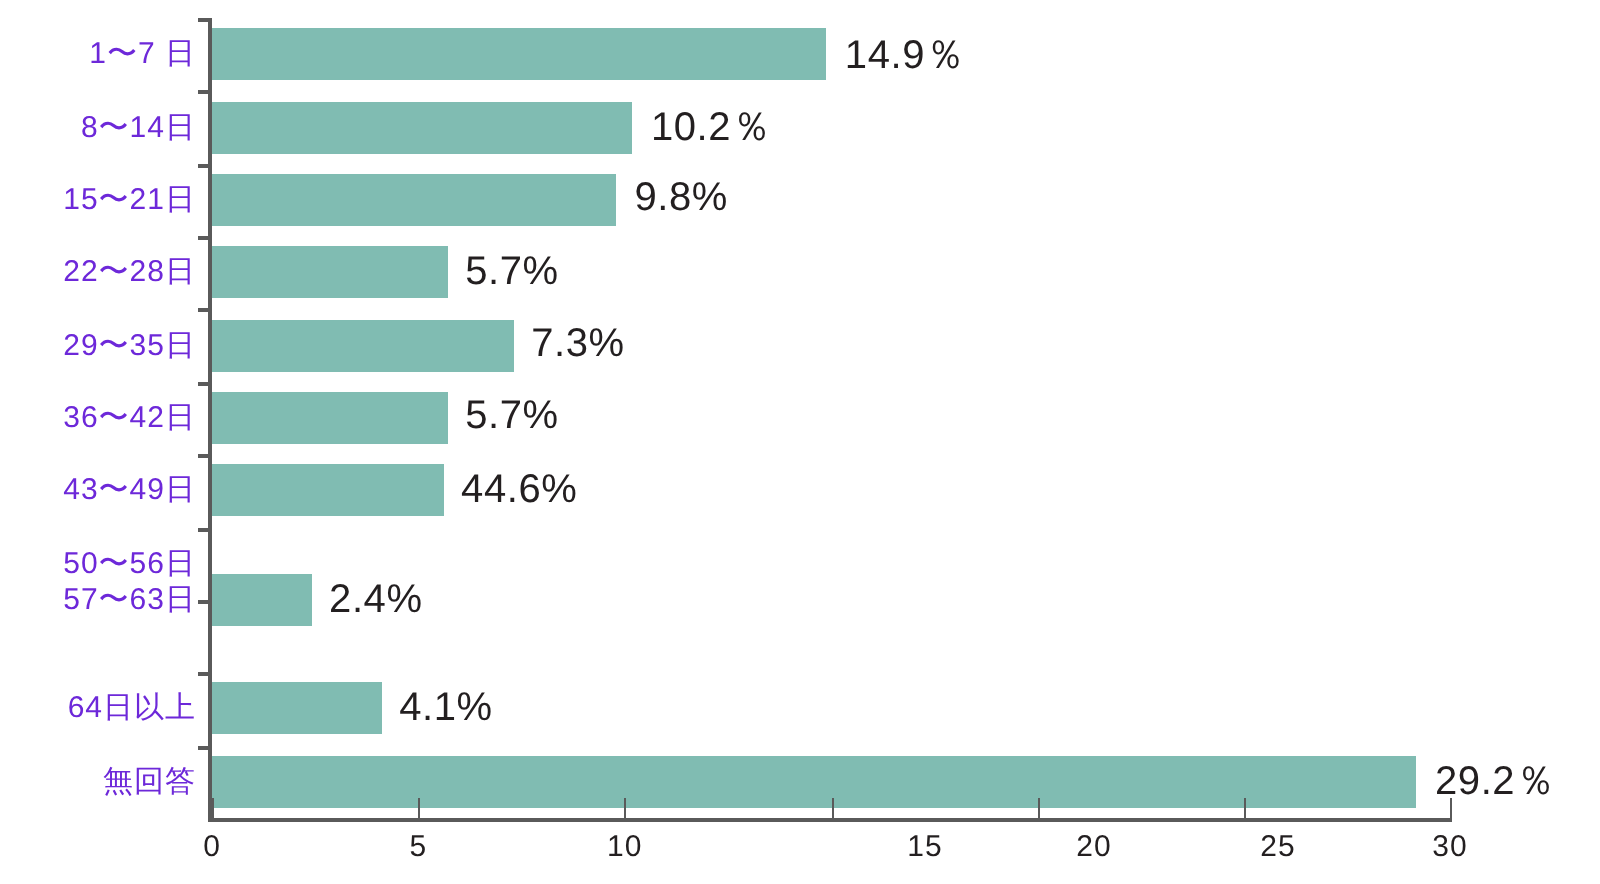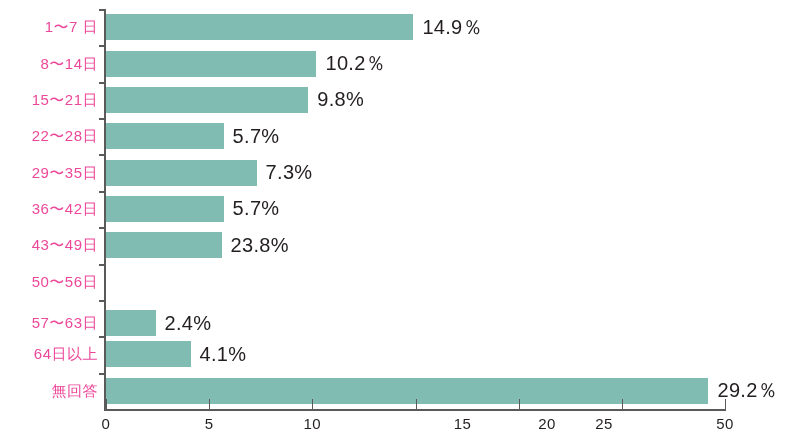--- a/index.html
+++ b/index.html
@@ -57,21 +57,21 @@
     display: block;
   }
   .cat-label {
     position: absolute;
     right: 702px;         
     top: 50%;
     transform: translateY(-50%);
     white-space: nowrap;
     font-size: 15px;
     letter-spacing: 0.5px;
-    color: #ec4899;
+    color: #6d28d9;
     text-align: right;
   }
   .bar-wrap {
     position: absolute;
     left: 106px;
     top: 50%;
     transform: translateY(-50%);
     height: 26px;
     display: flex;
     align-items: center;
@@ -172,27 +172,27 @@
         <div class="cat-label">36〜42日</div>
         <div class="bar-wrap">
           <div class="bar" style="width: 117.61px; background: rgb(128, 188, 178);"></div>
           <div class="val-label">5.7%</div>
         </div>
       </div>
       <div class="row" style="top: 227.182px; height: 36.3636px;">
         <div class="cat-label">43〜49日</div>
         <div class="bar-wrap">
           <div class="bar" style="width: 115.547px; background: rgb(128, 188, 178);"></div>
-          <div class="val-label">23.8%</div>
+          <div class="val-label">44.6%</div>
         </div>
       </div>
       <div class="row" style="top: 263.545px; height: 36.3636px;">
         <div class="cat-label">50〜56日</div>
       </div>
-      <div class="row" style="top: 305px; height: 36.3636px;">
+      <div class="row" style="top: 282px; height: 36.3636px;">
         <div class="cat-label">57〜63日</div>
         <div class="bar-wrap">
           <div class="bar" style="width: 49.52px; background: rgb(128, 188, 178);"></div>
           <div class="val-label">2.4%</div>
         </div>
       </div>
       <div class="row" style="top: 336.273px; height: 36.3636px;">
         <div class="cat-label">64日以上</div>
         <div class="bar-wrap">
           <div class="bar" style="width: 84.5967px; background: rgb(128, 188, 178);"></div>
@@ -213,23 +213,23 @@
       <div class="x-tick-label" style="left: 106px;">0</div>
       <div class="x-tick" style="left: 209.167px;"></div>
       <div class="x-tick-label" style="left: 209.167px;">5</div>
       <div class="x-tick" style="left: 312.333px;"></div>
       <div class="x-tick-label" style="left: 312.333px;">10</div>
       <div class="x-tick" style="left: 415.5px;"></div>
       <div class="x-tick-label" style="left: 415.5px; margin-left: 47px;">15</div>
       <div class="x-tick" style="left: 518.667px;"></div>
       <div class="x-tick-label" style="left: 547px;">20</div>
       <div class="x-tick" style="left: 621.833px;"></div>
-      <div class="x-tick-label" style="left: 604px;">25</div>
+      <div class="x-tick-label" style="left: 639px;">25</div>
       <div class="x-tick" style="left: 725px;"></div>
-      <div class="x-tick-label" style="left: 725px;">50</div>
+      <div class="x-tick-label" style="left: 725px;">30</div>
     </div>
 
 <div class="y-tick" style="top: 9px;"></div>
     <div class="y-tick" style="top: 45.3636px;"></div>
     <div class="y-tick" style="top: 81.7273px;"></div>
     <div class="y-tick" style="top: 118.091px;"></div>
     <div class="y-tick" style="top: 154.455px;"></div>
     <div class="y-tick" style="top: 190.818px;"></div>
     <div class="y-tick" style="top: 227.182px;"></div>
     <div class="y-tick" style="top: 263.545px;"></div>

